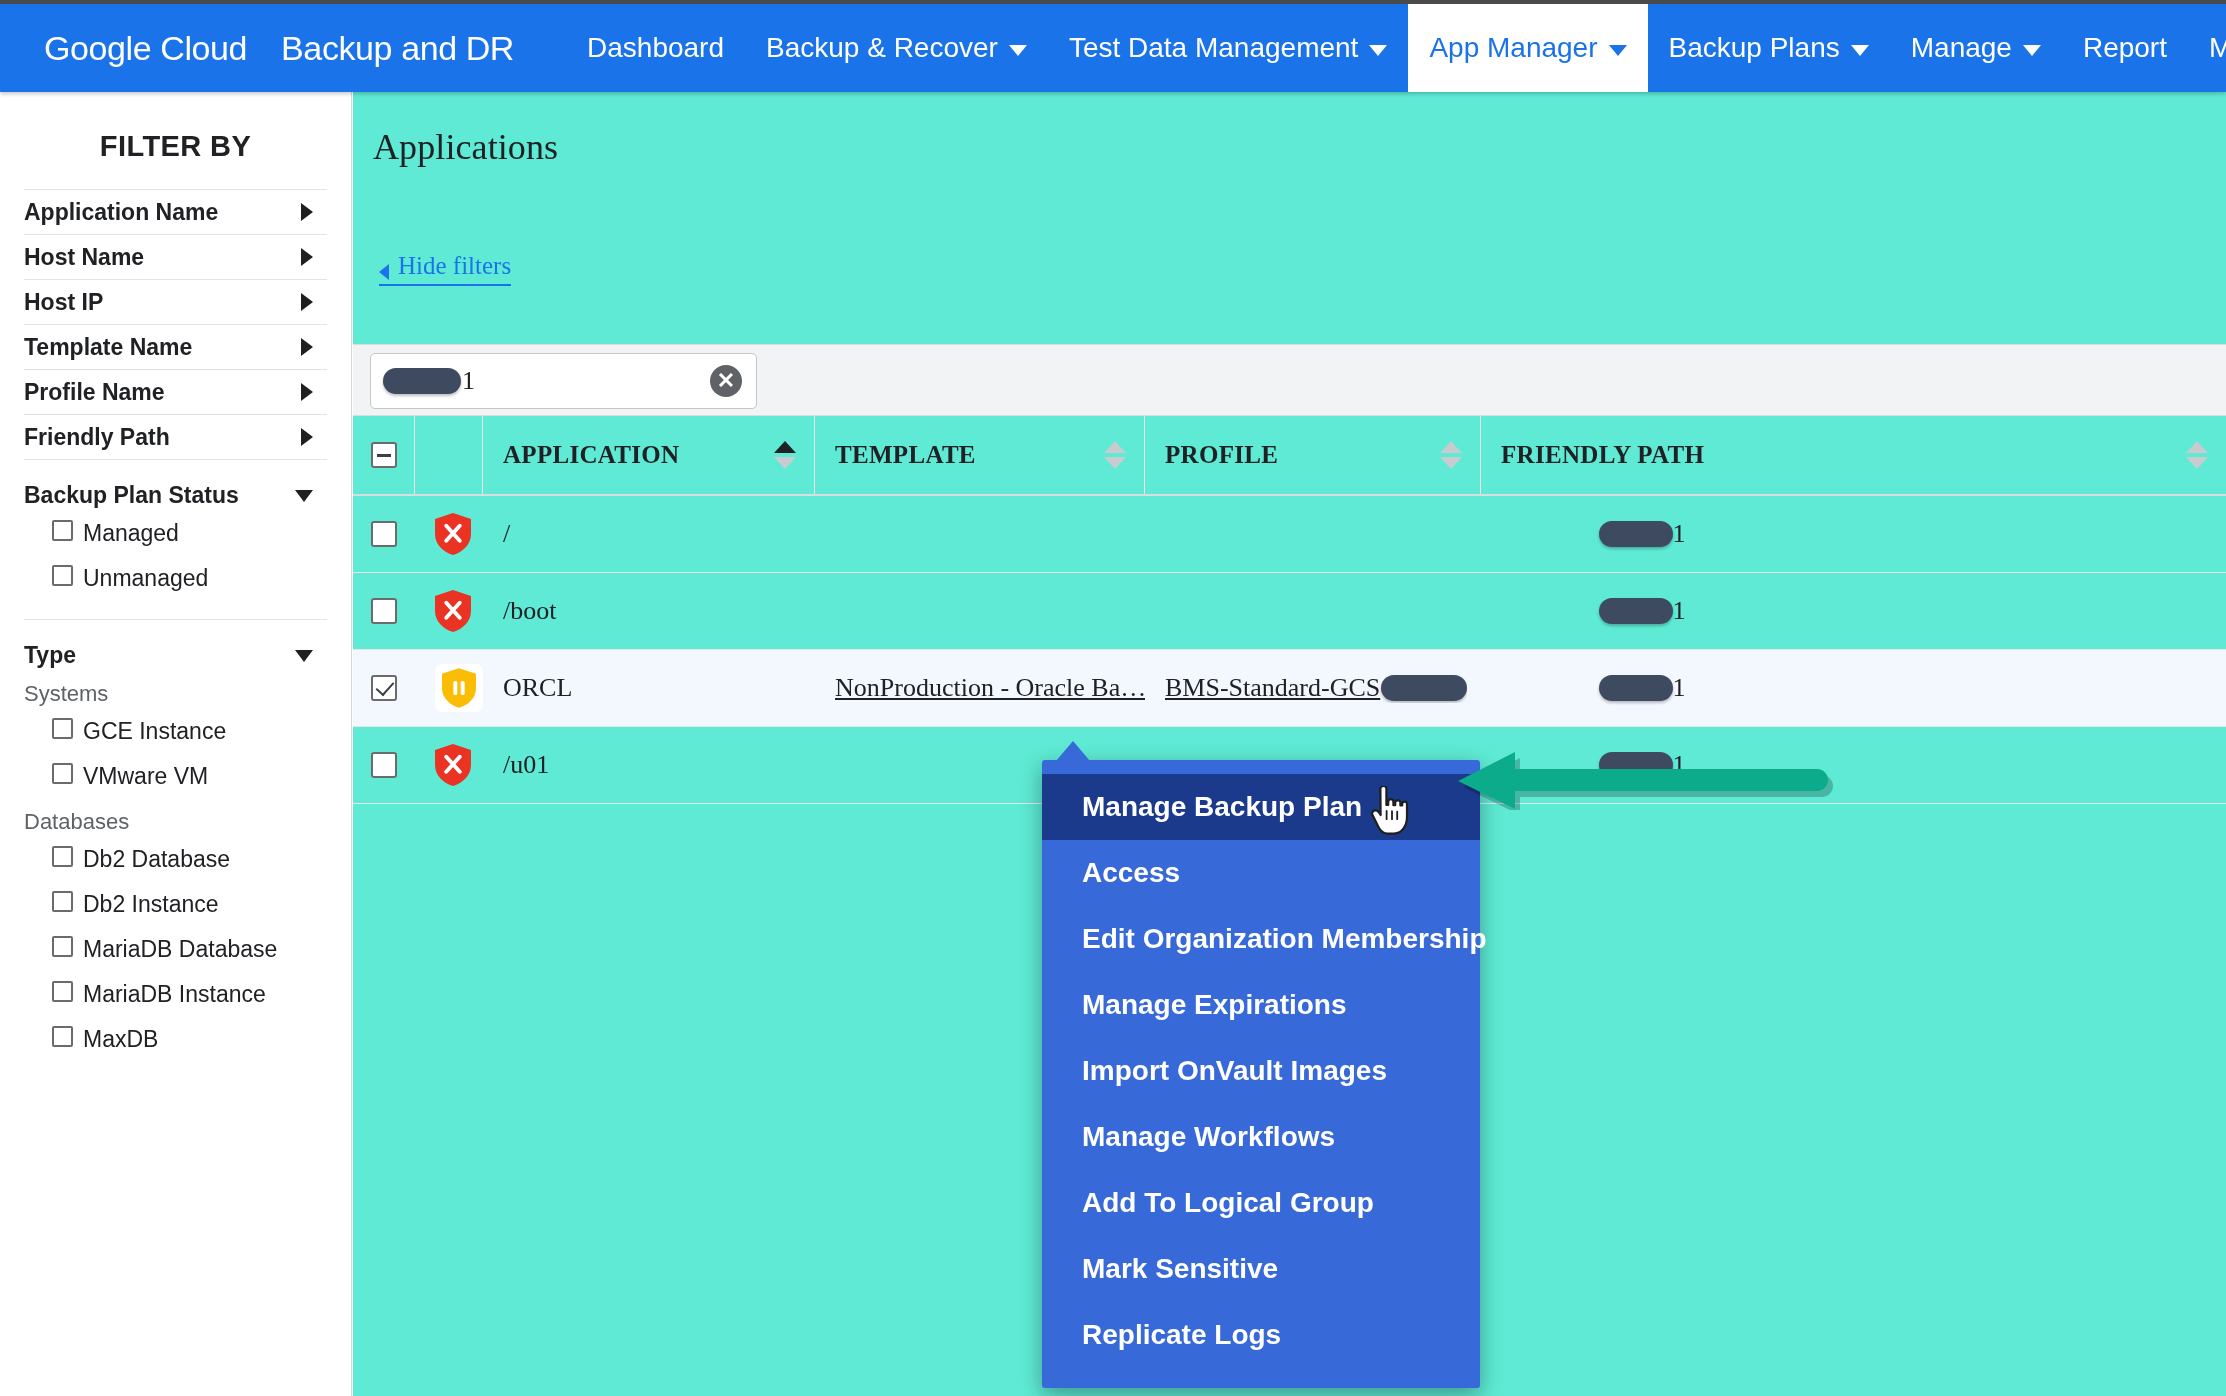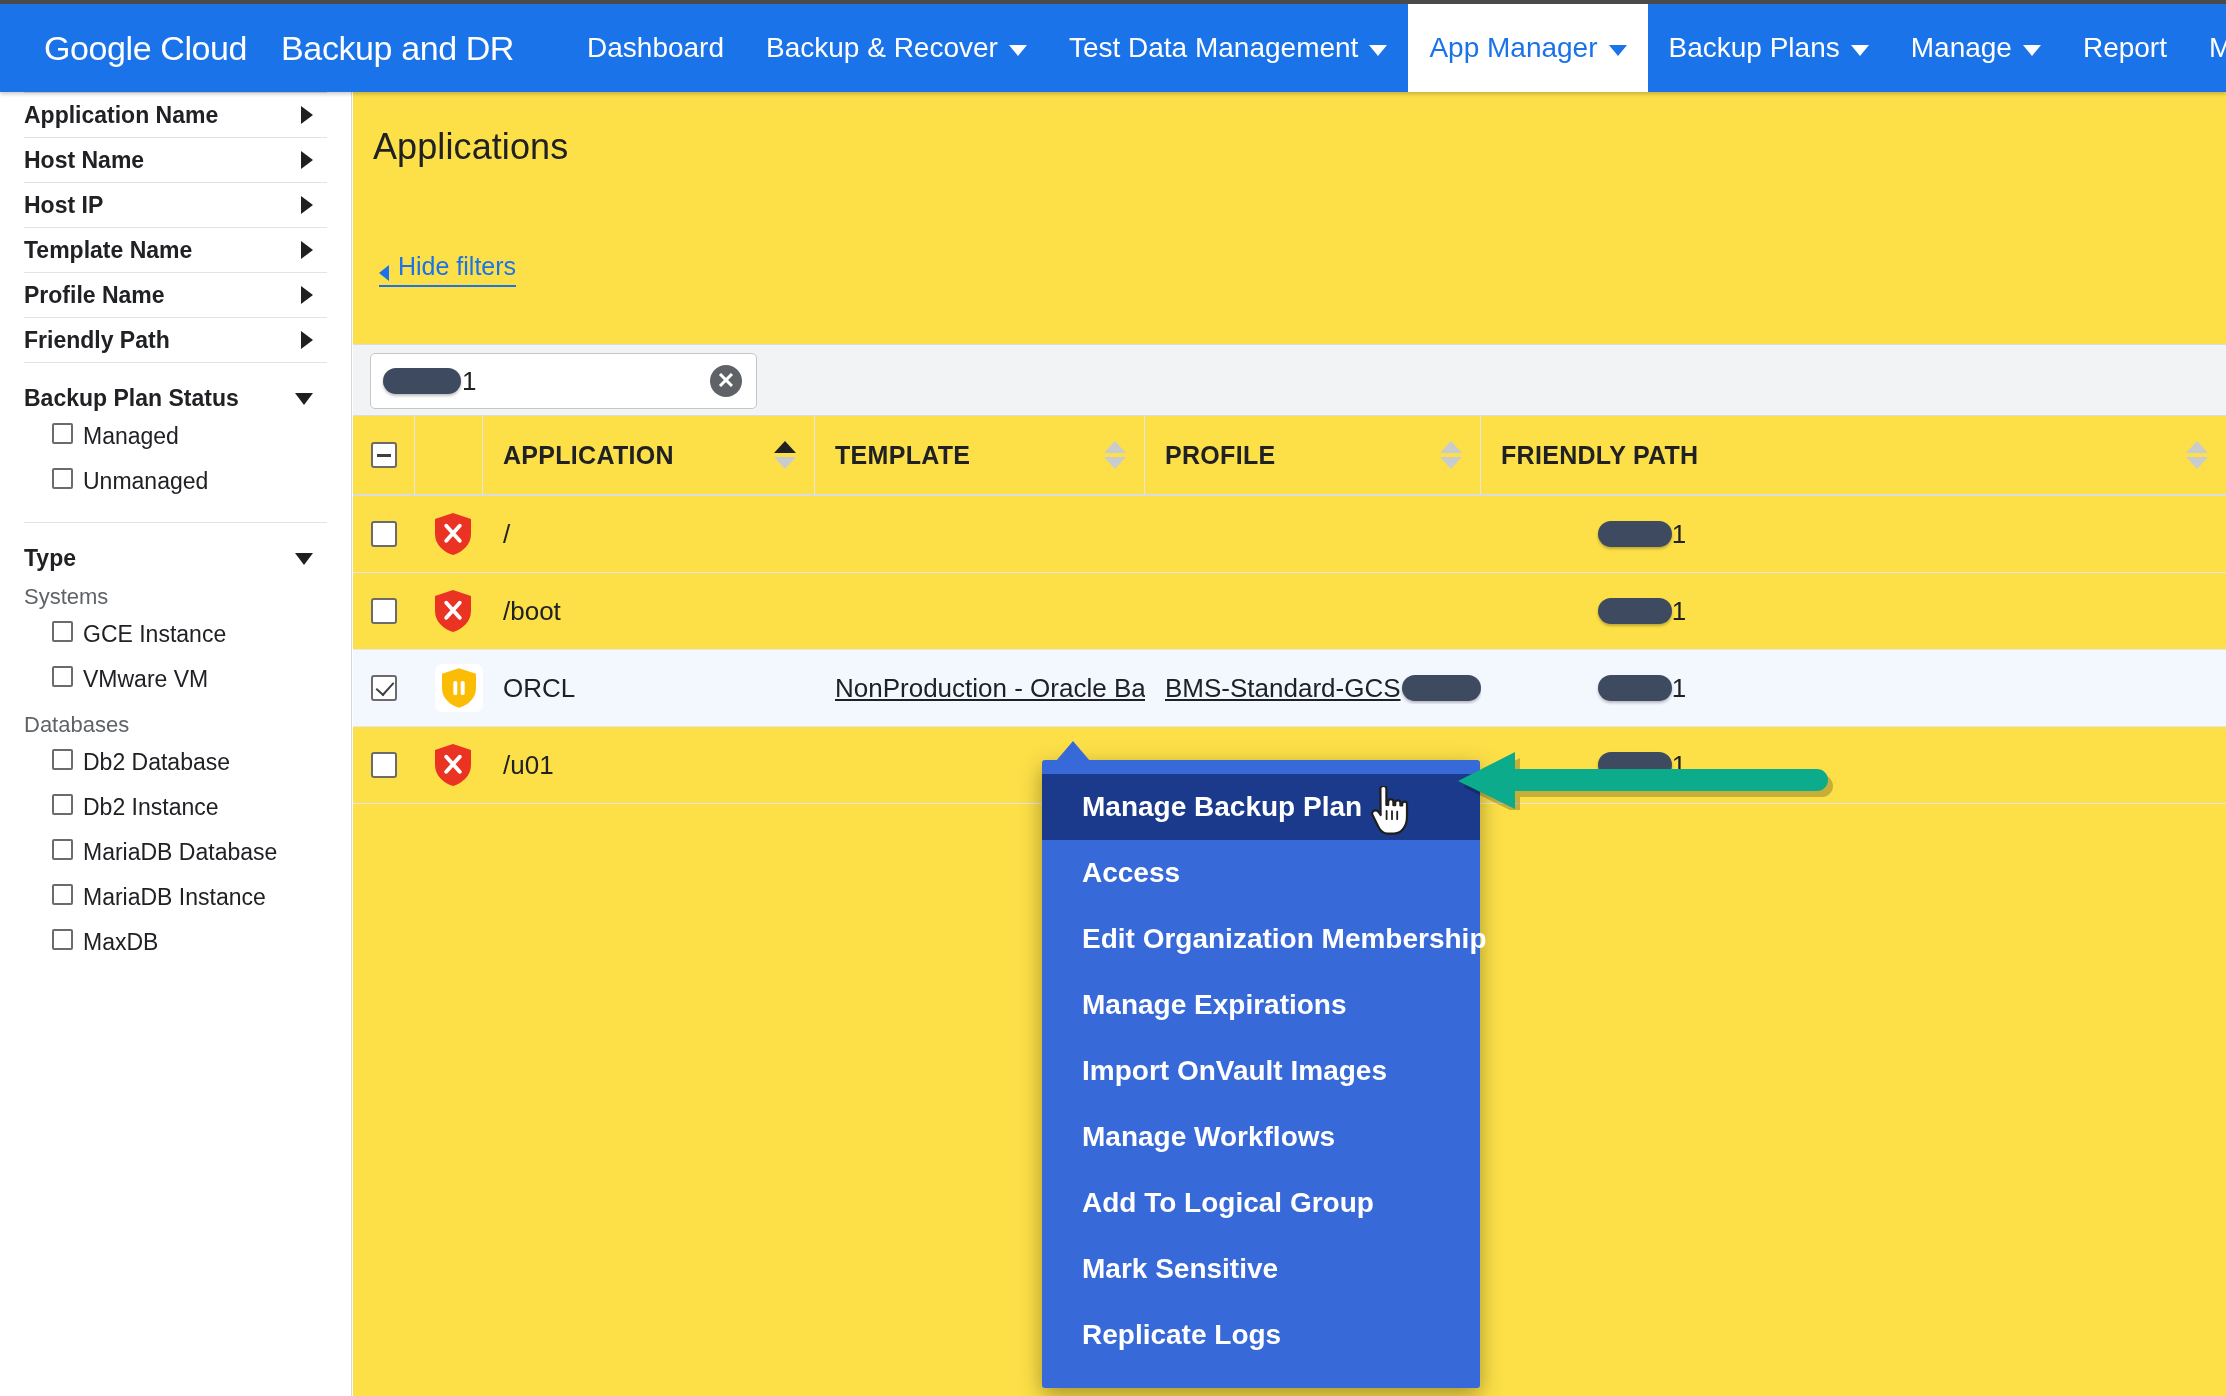--- a/index.html
+++ b/index.html
@@ -82,21 +82,21 @@
     border-top: 1px solid #e3e3e3; height: 52px; padding-top: 20px; cursor: pointer;
   }
   .group-head .flabel { font-size: 23px; font-weight: 700; color: #202124; }
   .selectline { font-size: 22px; color: #5f6368; padding: 14px 0 4px 0; }
   .selectline b { font-weight: 400; color: #202124; }
   .subhead { font-size: 22px; color: #5f6368; padding: 10px 0 2px 0; }
 
   
   #main {
     position: absolute; left: 353px; top: 92px; width: 1873px; height: 1304px;
-    background: #fde047; overflow: hidden;
+    background: #5eead4; overflow: hidden; font-family: Liberation Serif, serif;
   }
   #page-title {
     font-size: 36px; color: #202124; font-weight: 400;
     padding: 34px 0 0 20px; letter-spacing: 0.1px;
   }
   #hidefilters-wrap { padding: 84px 0 0 26px; }
   #hidefilters {
     display: inline-flex; align-items: flex-end; gap: 9px;
     color: #1a73e8; font-size: 25px; cursor: pointer;
     border-bottom: 2px solid #1a73e8; padding-bottom: 4px;
@@ -253,20 +253,21 @@
       <span>Report</span>
     </div>
     <div class="navitem">
       <span>Monitor</span>
 
     </div>
   </div>
 </div>
 
 <div id="sidebar">
+  <div class="filter-title">FILTER BY</div>
 
   <div class="frow">
     <span class="flabel">Application Name</span>
     <span class="arrow-right"></span>
   </div>
   <div class="frow">
     <span class="flabel">Host Name</span>
     <span class="arrow-right"></span>
   </div>
   <div class="frow">

